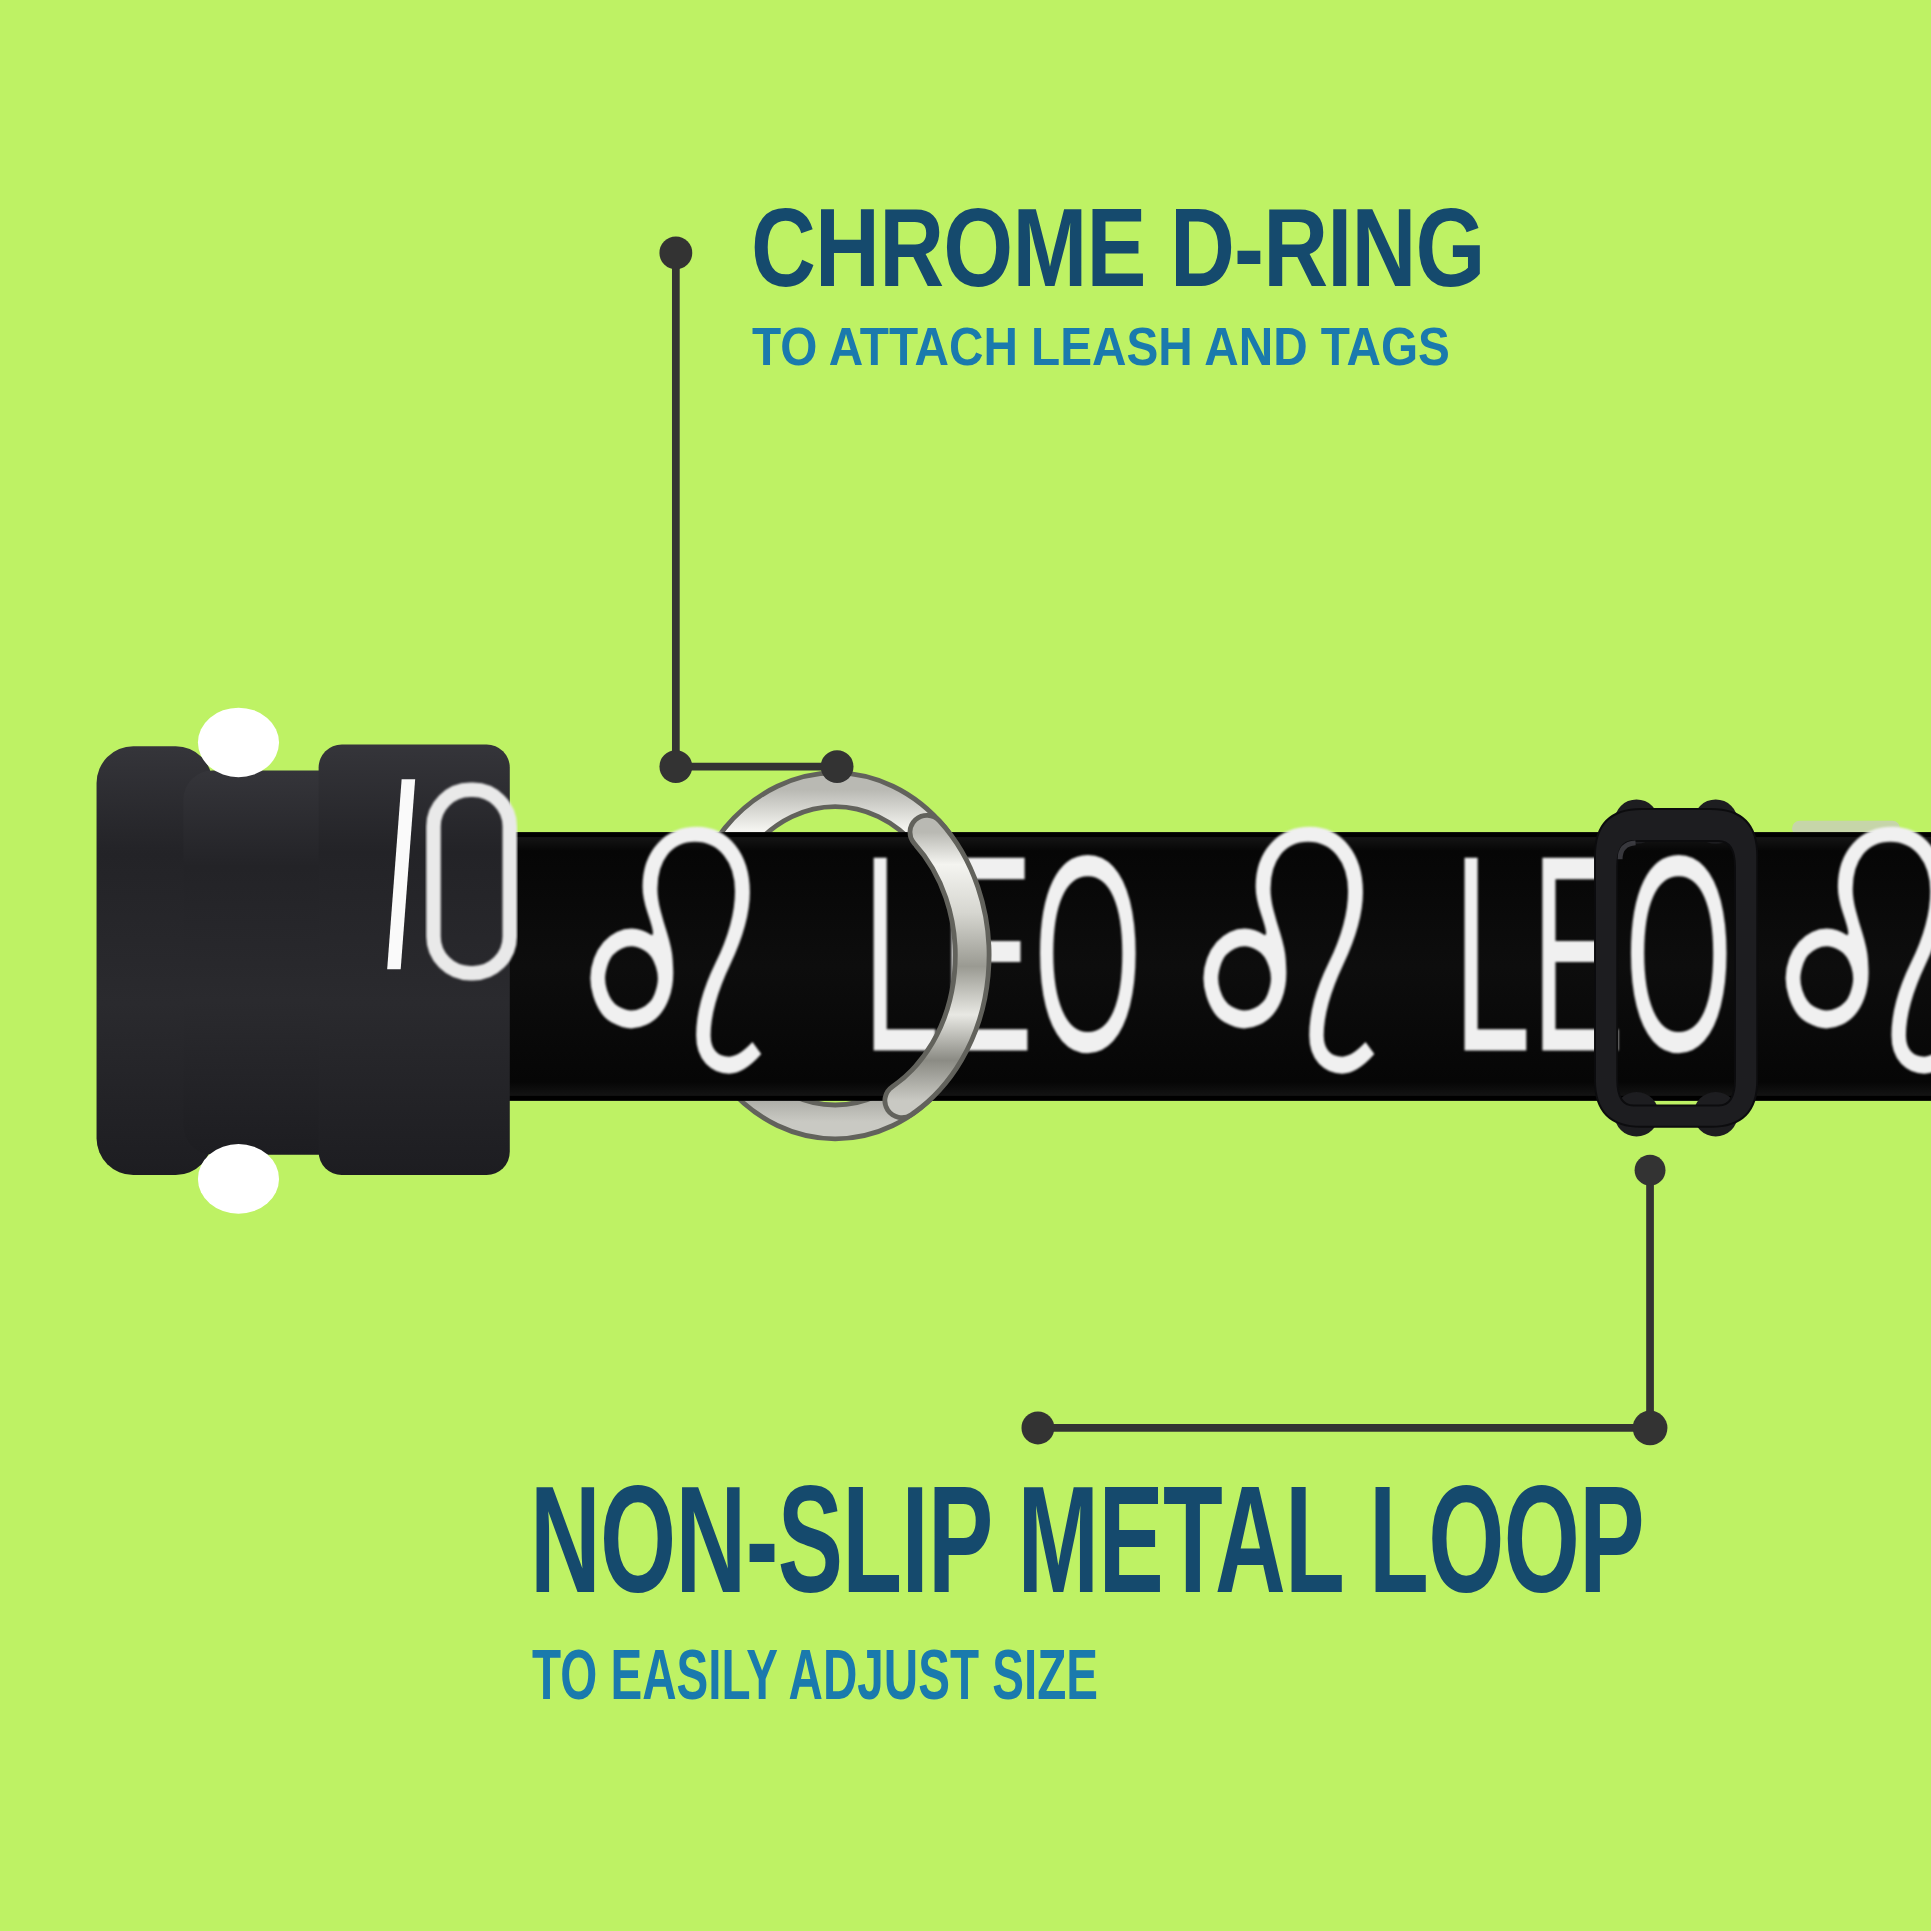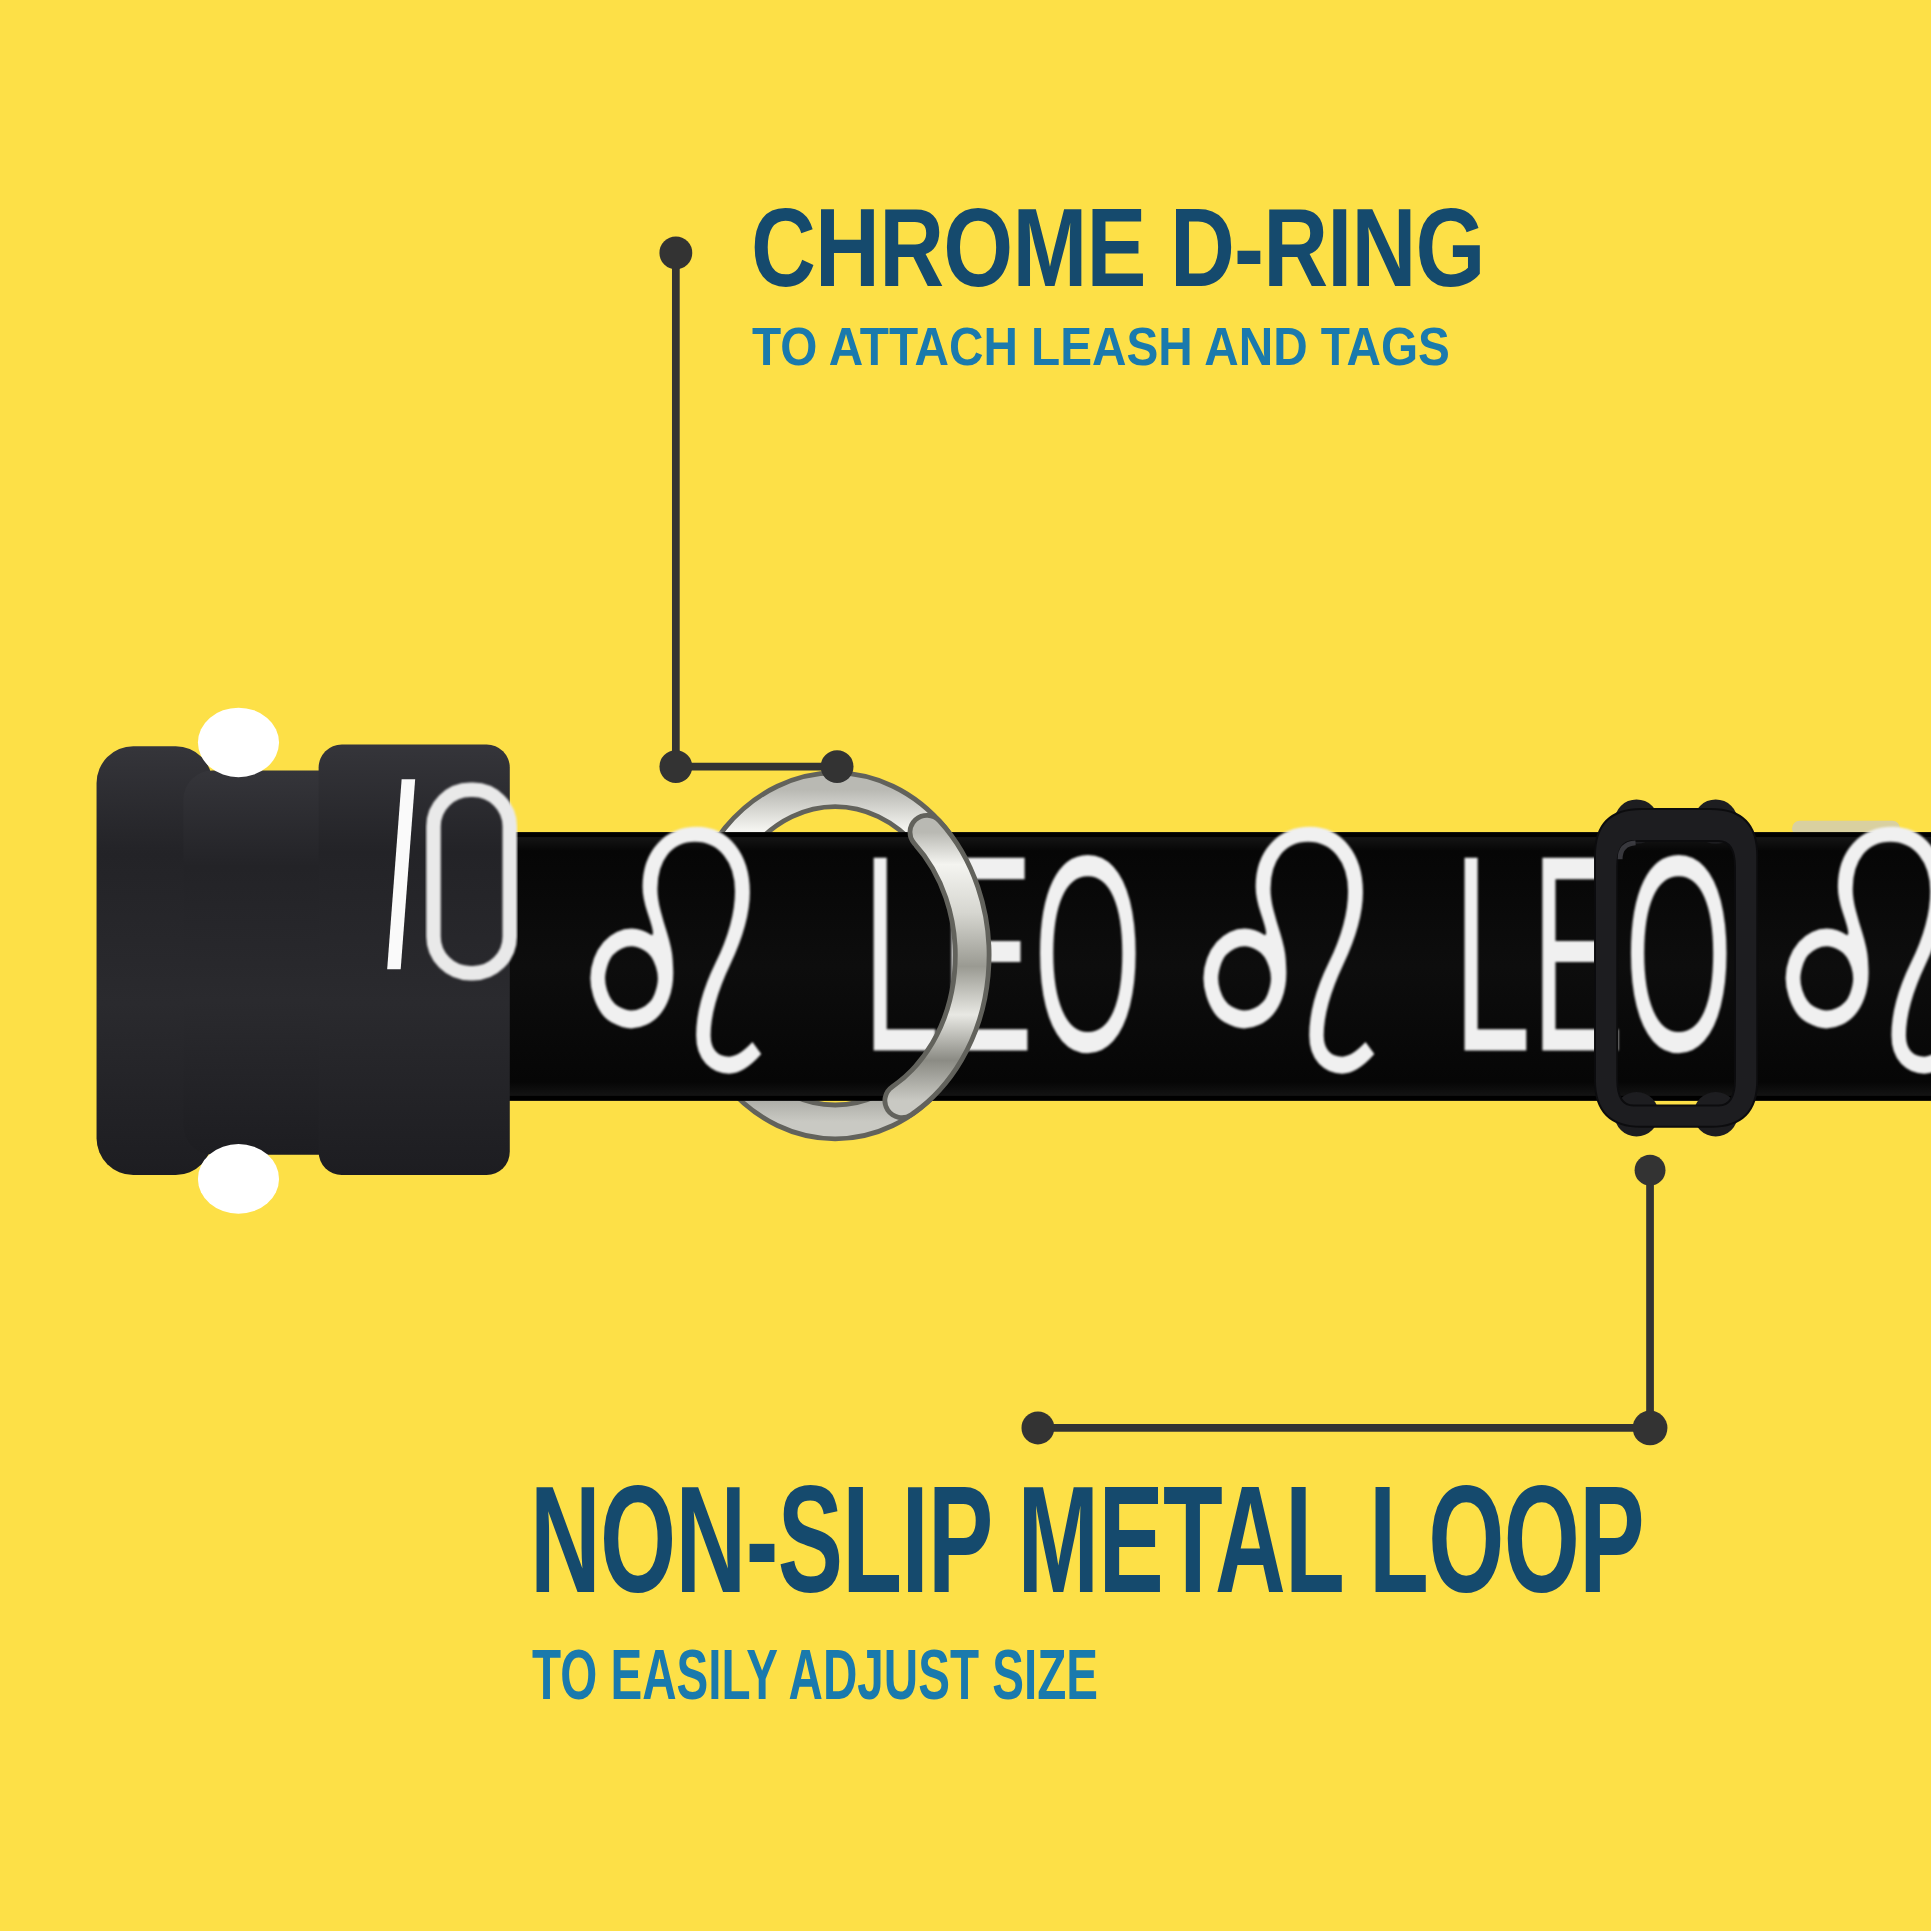--- a/index.html
+++ b/index.html
@@ -1,17 +1,17 @@
 <!DOCTYPE html>
 <html><head>
 <meta charset="utf-8">
 <style>
   html,body{margin:0;padding:0;background:#fff;}
   #stage{
-    position:relative;width:1931px;height:1931px;background:#fde047;
+    position:relative;width:1931px;height:1931px;background:#bef264;
     font-family:"Liberation Sans",sans-serif;overflow:hidden;
   }
   #art{position:absolute;left:0;top:0;width:1931px;height:1931px;}
   .callout-text{position:absolute;white-space:nowrap;transform-origin:left top;line-height:1.2;font-weight:700;}
   #top-title   {left:751px; top:182px;  font-size:111px; transform:scaleX(0.81); letter-spacing:-1px;}
   #top-sub     {left:752px; top:315px;  font-size:53px;  transform:scaleX(0.90);}
   #bottom-title{left:530px; top:1447px; font-size:153px; transform:scaleX(0.64); letter-spacing:-1px;}
   #bottom-sub  {left:532px; top:1633px; font-size:70px;  transform:scaleX(0.68);}
   .pattern-text{font-family:"Liberation Sans",sans-serif;}
   .pattern-symbol{font-family:"DejaVu Sans",sans-serif;}

